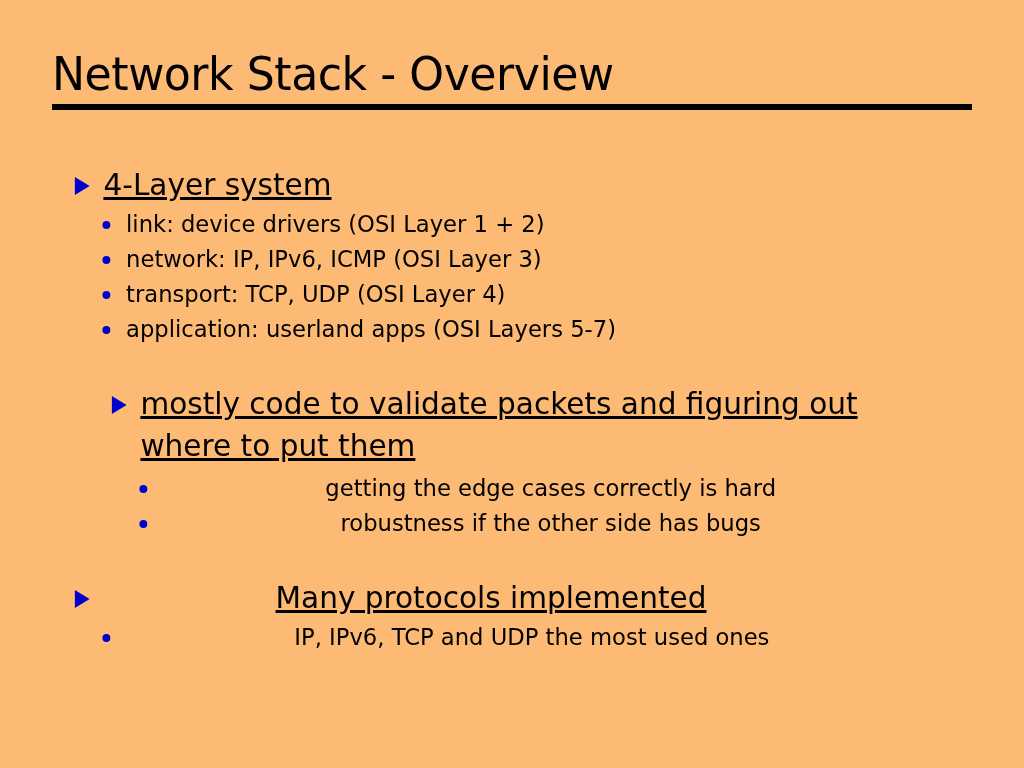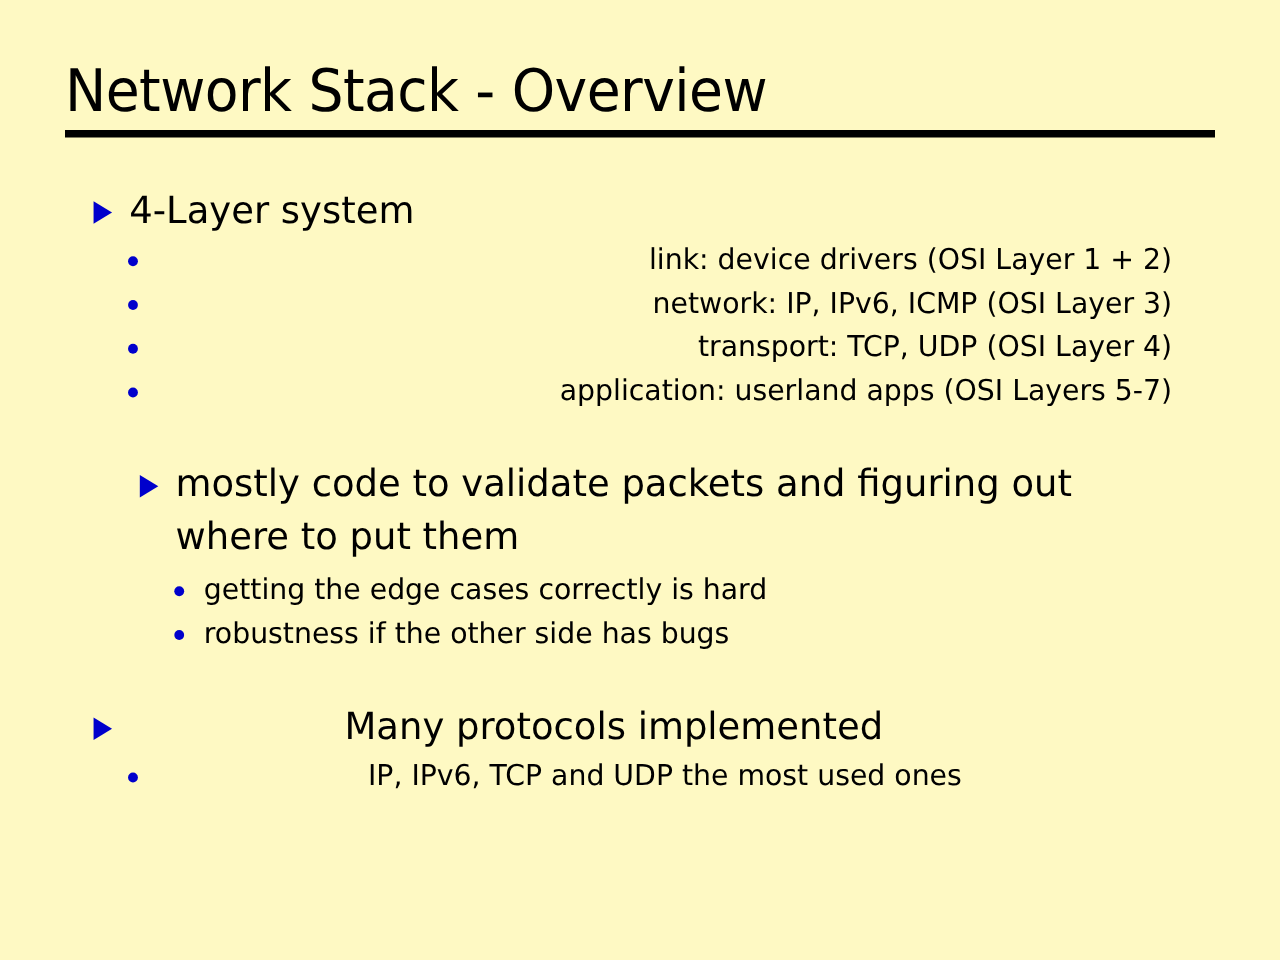--- a/index.html
+++ b/index.html
@@ -16,21 +16,21 @@
     color: #000000;
     position: relative;
   }
 
   .slide {
     position: absolute;
     left: 0;
     top: 0;
     width: 1024px;
     height: 768px;
-    background: #fef9c3;
+    background: #fdba74;
   }
 
   
   .title-block {
     position: absolute;
     left: 52px;
     top: 48px;
     width: 920px;
   }
   .slide-title {
@@ -50,22 +50,23 @@
     margin-top: 4px;
     width: 920px;
     height: 6px;
     background: #000000;
   }
 
   
   .body-block {
     position: absolute;
     left: 0;
-    top: 148px;
+    top: 164px;
     width: 952px;
+    text-decoration: underline;
   }
 
   .group {
     position: relative;
   }
   .group + .group {
     margin-top: 36px;
   }
 
   
@@ -116,23 +117,23 @@
     width: 8px;
     height: 8px;
     border-radius: 50%;
     background: #0000cc;
   }
   .l2-text {
     display: inline-block;
   }
 
   
-  .group-1 .l2-list { margin-top: 1px; text-align: right; }
+  .group-1 .l2-list { margin-top: 1px; }
   .group-2 { margin-top: 42px; margin-left: 37px; }
-  .group-2 .l2-list { margin-top: 4px; }
+  .group-2 .l2-list { margin-top: 4px; text-align: center; }
   .group-3 { margin-top: 44px; text-align: center; }
   .group-3 .l2-list { margin-top: 1px; }
 </style>
 </head>
 <body>
 
 <div class="slide">
 
   <div class="title-block">
     <h1 class="slide-title">Network Stack - Overview</h1>

